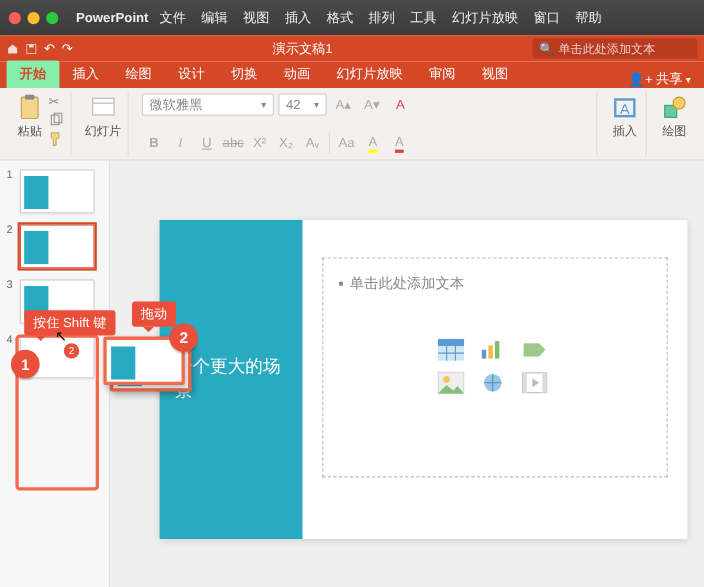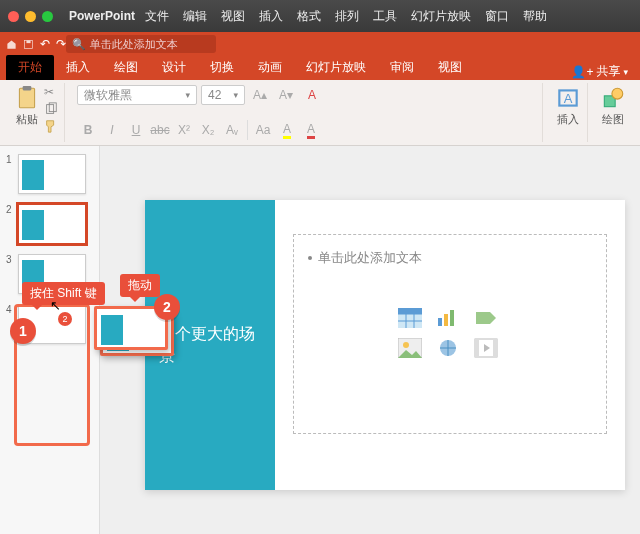--- a/index.html
+++ b/index.html
@@ -18,21 +18,21 @@
 .docrow { height: 24px; background: #d44727; display: flex; align-items: center; color: #fff; padding: 0 6px; }
 .doc-left { display: flex; gap: 6px; align-items: center; }
 .nav-icon { width: 11px; height: 11px; display: inline-block; opacity: .8; }
 .doc-title { flex: 1; text-align: center; font-size: 12px; }
 .searchbox { height: 18px; width: 150px; background: #b83a1f; border-radius: 3px; padding: 1px 6px; color: #ecc; font-size: 11px; display: flex; align-items: center; }
 
 
 .tabrow { height: 24px; background: #d44727; display: flex; align-items: flex-end; color: #fff; padding: 0 6px; }
 .tabs { display: flex; gap: 0; }
 .tab { padding: 4px 12px; font-size: 12px; cursor: pointer; }
-.tab.active { background: #000000; color: #d44727; border-radius: 2px 2px 0 0; font-weight: 400; }
+.tab.active { background: #86efac; color: #d44727; border-radius: 2px 2px 0 0; font-weight: 700; }
 .share { margin-left: auto; display: flex; align-items: center; gap: 3px; font-size: 12px; padding: 0 6px; }
 
 
 .ribbon { height: 66px; background: #f4f0ee; border-bottom: 1px solid #d6d2cf; display: flex; padding: 3px 8px; gap: 6px; }
 .group { display: flex; flex-direction: column; align-items: center; justify-content: space-between; padding: 2px 6px; border-right: 1px solid #e2ddd9; }
 .group:last-child { border-right: none; }
 .grp-big { display: flex; flex-direction: column; align-items: center; gap: 1px; }
 .ic-lg { width: 26px; height: 26px; }
 .grp-label { font-size: 11px; color: #555; }
 .side-mini { display: flex; flex-direction: column; gap: 3px; margin-left: 4px; }
@@ -110,20 +110,21 @@
     <svg class="nav-icon" viewBox="0 0 16 16">
         <path fill="#fff" d="M8 2l6 5v7H2V7z"></path>
       </svg>
     <svg class="nav-icon" viewBox="0 0 16 16">
         <rect x="2" y="2" width="12" height="12" fill="none" stroke="#fff"></rect>
         <rect x="5" y="2" width="6" height="4" fill="#fff"></rect>
       </svg>
     <span style="font-size:12px">↶</span>
     <span style="font-size:12px">↷</span>
   </div>
+  <div class="doc-title">演示文稿1</div>
   <div class="searchbox">
     <span style="margin-right:4px">🔍</span>
     <span>单击此处添加文本</span>
   </div>
 </div>
 
 <div class="tabrow">
   <div class="tabs">
     <div class="tab active">开始</div>
     <div class="tab">插入</div>
@@ -158,20 +159,29 @@
             <rect x="3" y="3" width="8" height="10" fill="none" stroke="#888"></rect>
             <rect x="6" y="1" width="8" height="10" fill="none" stroke="#888"></rect>
           </svg>
         <svg width="14" height="14" viewBox="0 0 16 16">
             <path d="M3 2h8v5l-3 2v6H5V9L3 7z" fill="#f4d48a" stroke="#c6a24f"></path>
           </svg>
       </div>
     </div>
   </div>
 
+  <div class="group">
+    <div class="grp-big">
+      <svg class="ic-lg" viewBox="0 0 24 24">
+          <rect x="3" y="4" width="18" height="14" fill="#fff" stroke="#bbb"></rect>
+          <line x1="3" y1="8" x2="21" y2="8" stroke="#bbb"></line>
+        </svg>
+      <span class="grp-label">幻灯片</span>
+    </div>
+  </div>
 
   <div class="group" style="flex:1;align-items:flex-start">
     <div class="fontrow">
       <div class="sel" style="width:120px">
           <span>微软雅黑</span>
           <span style="margin-left:auto;font-size:9px;color:#888">▾</span>
         </div>
       <div class="sel" style="width:44px">
           <span>42</span>
           <span style="margin-left:auto;font-size:9px;color:#888">▾</span>

